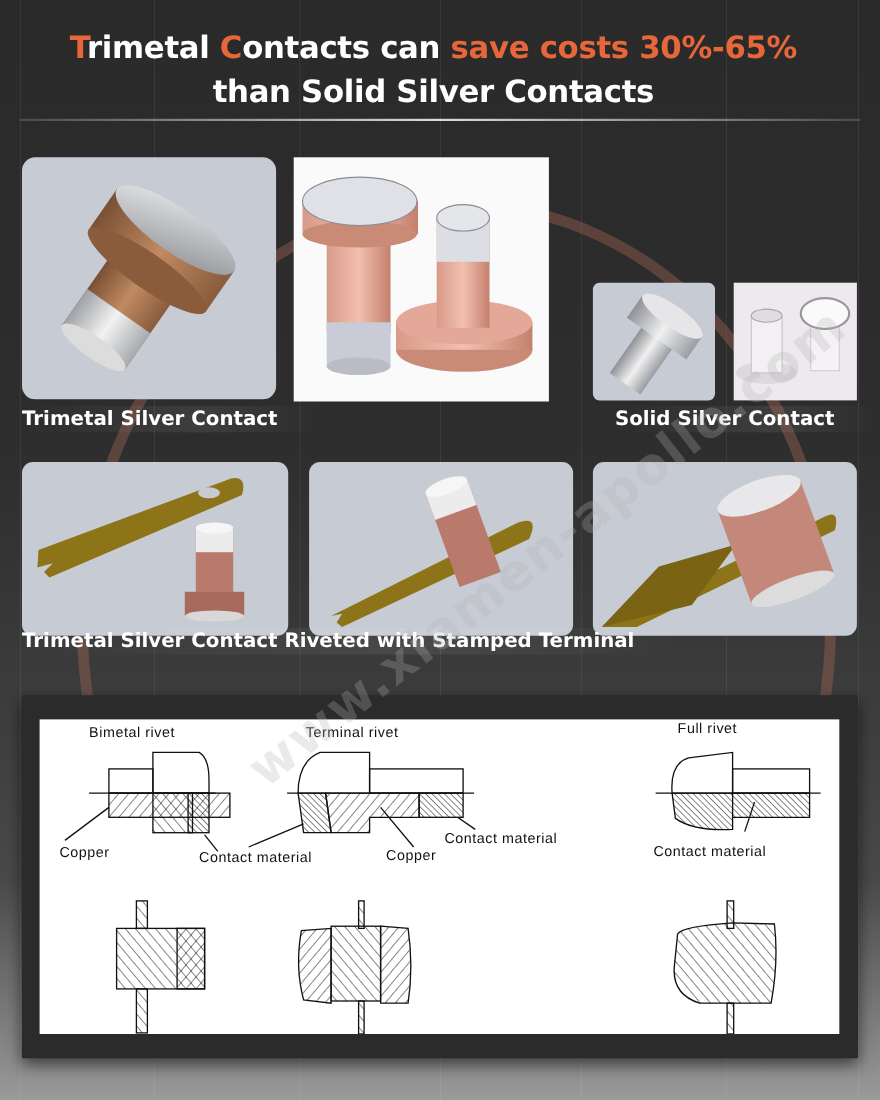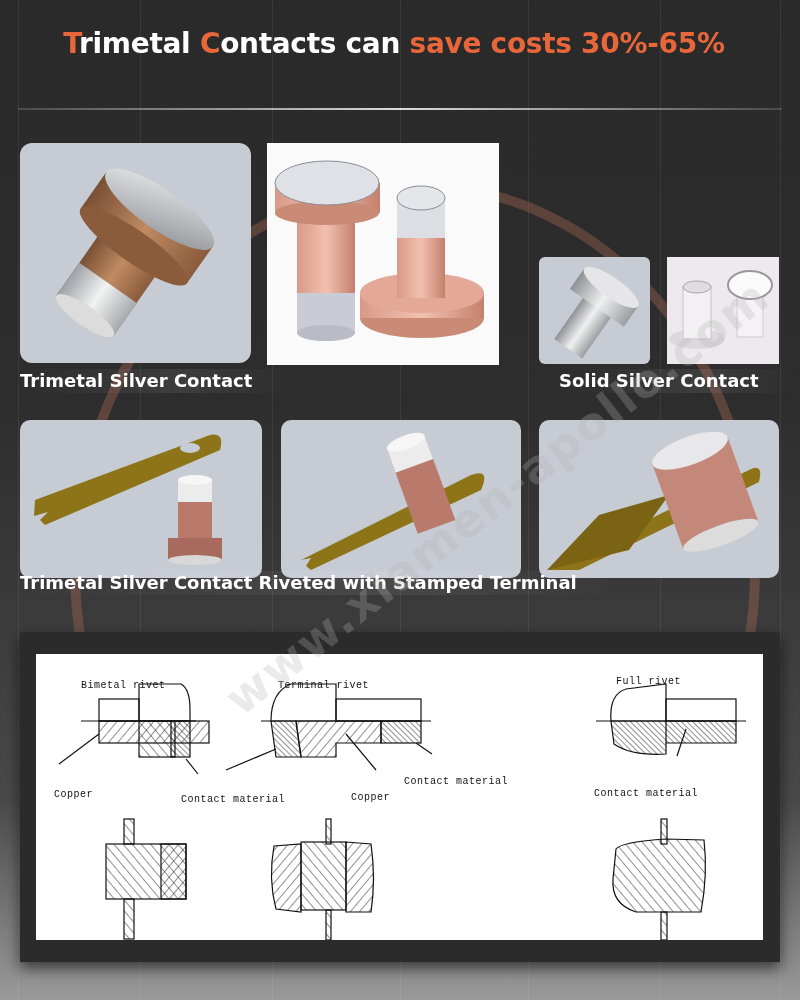--- a/index.html
+++ b/index.html
@@ -23,41 +23,42 @@
   .cad-bg { background: #c7cbd4; border-radius: 10px; }
   .white-bg { background: #fafafa; }
   .soft-bg { background: #ede9ee; }
 
   .caption { position: absolute; color: #ffffff; font-size: 18px; line-height: 24px; padding-right: 40px;
     background: linear-gradient(90deg, rgba(0,0,0,0) 0%, rgba(255,255,255,0.08) 60%, rgba(0,0,0,0) 100%); font-weight: bold; }
 
   .diagram-frame { position: absolute; left: 20px; top: 632px; width: 760px; height: 330px;
     background: #2b2b2b; box-shadow: 0 6px 14px rgba(0,0,0,0.6); }
   .diagram-paper { position: absolute; left: 36px; top: 654px; width: 727px; height: 286px; background: #ffffff; }
-  .dlabel { position: absolute; font-family: Liberation Mono, monospace;
-    font-size: 10px; color: #111; letter-spacing: 0.5px; margin-top: 22px; }
+  .dlabel { position: absolute; font-family: Liberation Sans, sans-serif;
+    font-size: 13px; color: #111; letter-spacing: 0.5px; }
   .watermark { position: absolute; left: 160px; top: 470px; transform: rotate(-38deg);
     font-size: 46px; font-weight: bold; color: rgba(180,180,180,0.28); white-space: nowrap; letter-spacing: 2px; }
 </style>
 </head>
 <body>
 
 <div class="grid-line" style="left:18px"></div>
 <div class="grid-line" style="left:140px"></div>
 <div class="grid-line" style="left:272px"></div>
 <div class="grid-line" style="left:400px"></div>
 <div class="grid-line" style="left:528px"></div>
 <div class="grid-line" style="left:660px"></div>
 <div class="grid-line" style="left:780px"></div>
 <div class="arc" style="left:70px; top:180px; width:690px; height:780px; border-color: rgba(180,110,90,0.35);"></div>
 
 <div class="headline">
   <div>
     <span class="accent">T</span><span>rimetal </span><span class="accent">C</span><span>ontacts can </span><span class="accent">save costs 30%-65%</span>
   </div>
+  <div>than Solid Silver Contacts</div>
 </div>
 <div class="hline" style="top:108px"></div>
 
 <div class="photo cad-bg" style="left:20px; top:143px; width:231px; height:220px; border-radius:12px;">
   <svg width="231" height="220" viewBox="0 0 231 220">
     <defs>
       <linearGradient id="cu1" x1="0" y1="0" x2="1" y2="0">
         <stop offset="0" stop-color="#7a5034"></stop>
           <stop offset="0.5" stop-color="#c08a62"></stop>
           <stop offset="1" stop-color="#8a5c3c"></stop>

